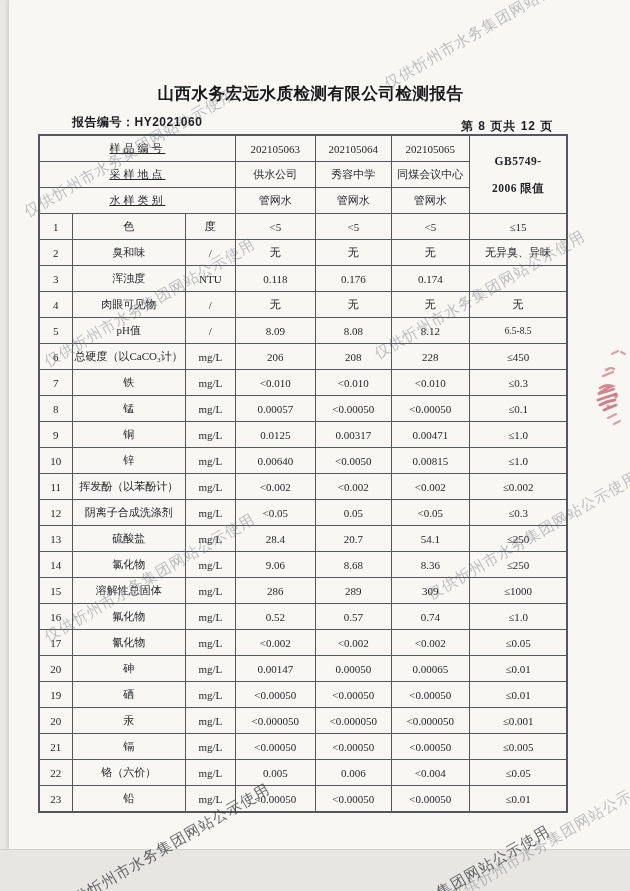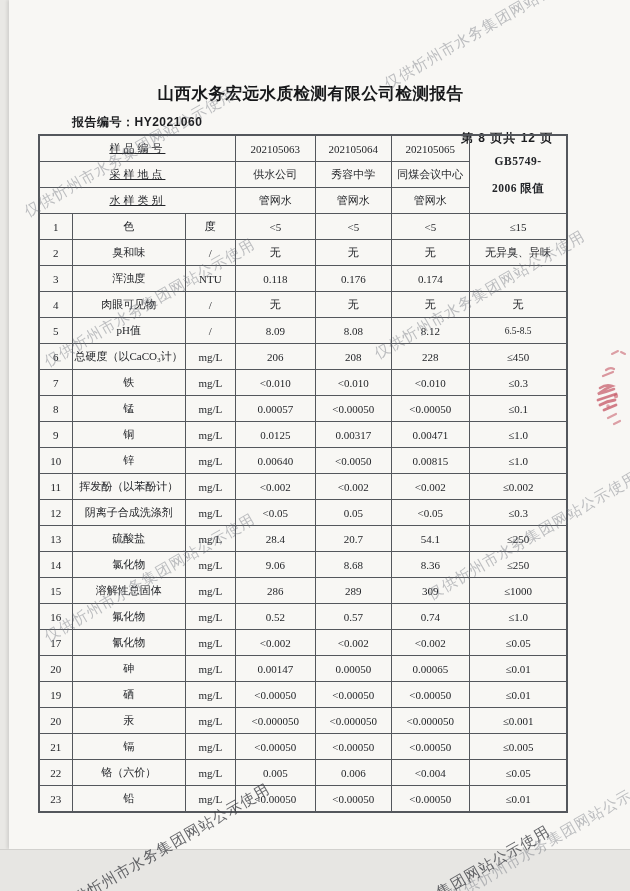--- a/index.html
+++ b/index.html
@@ -20,21 +20,21 @@
     border-top:1px solid #d2d1ce;
   }
   .title{
     position:absolute;top:83px;left:0;width:621px;text-align:center;
     font-family:"Liberation Sans", sans-serif;
     font-weight:bold;font-size:16.5px;letter-spacing:.5px;color:#17181a;
   }
   .meta-line{position:absolute;top:114px;left:0;width:621px;height:17px;
     font-family:"Liberation Sans", sans-serif;font-weight:bold;font-size:12px;color:#1c1d20;}
   .report-no{position:absolute;left:51px;top:0;letter-spacing:.5px;margin-left:21px;}
-  .page-info{position:absolute;left:461px;top:16px;letter-spacing:1px;}
+  .page-info{position:absolute;left:461px;top:4px;letter-spacing:1px;}
   table.report{
     position:absolute;left:38px;top:134px;
     border-collapse:collapse;table-layout:fixed;
     font-size:11px;color:#24262a;
     border:2px solid #54575c;
   }
   table.report td{
     border:1px solid #54575c;
     text-align:center;vertical-align:middle;
     height:25px;padding:0 2px;overflow:hidden;white-space:nowrap;

